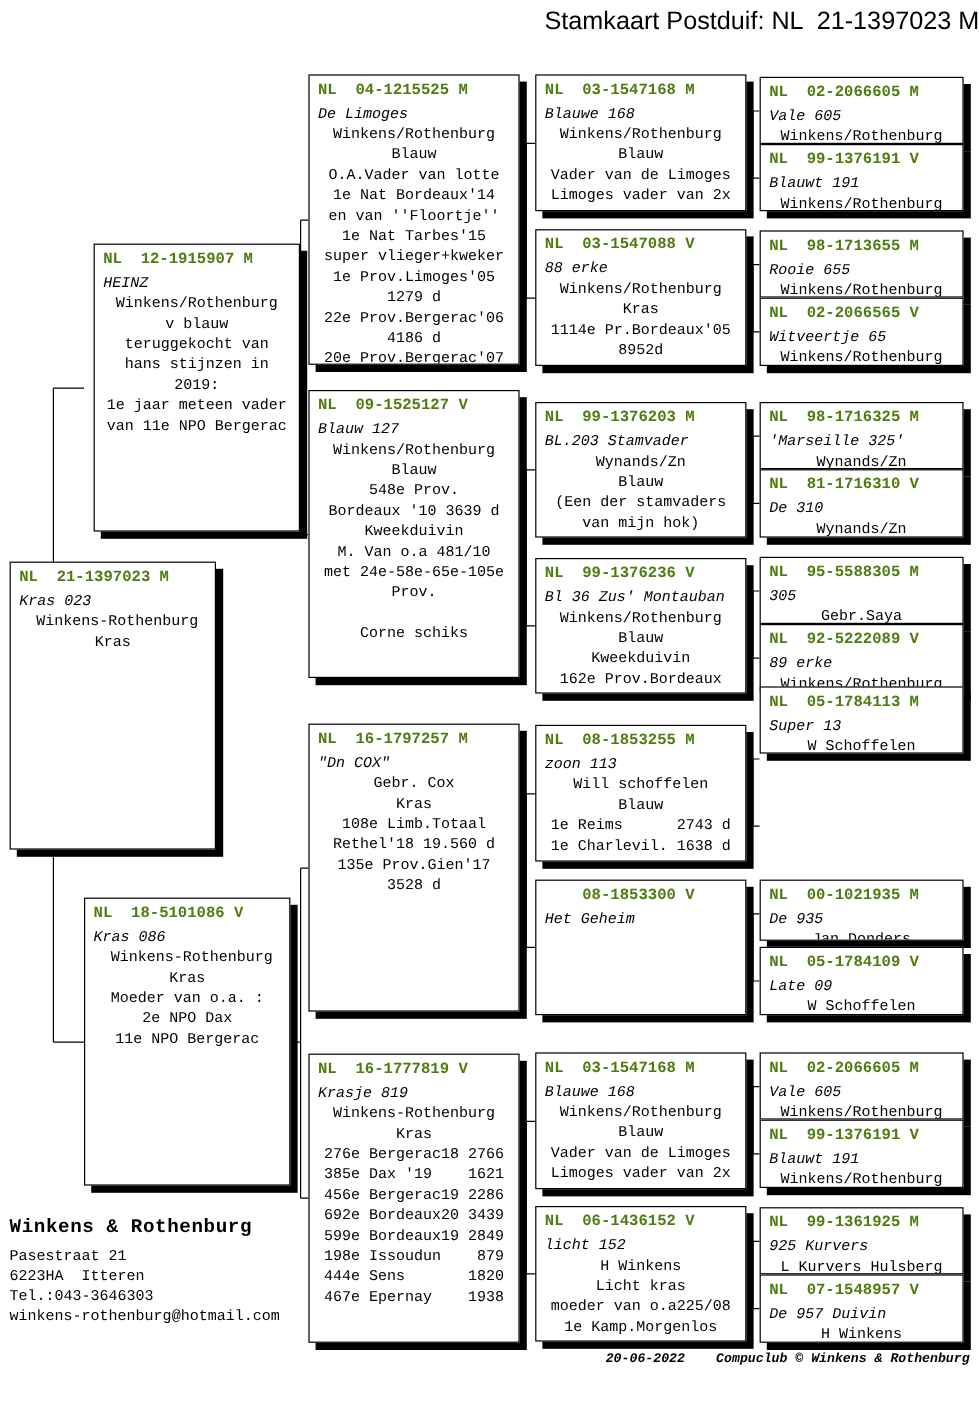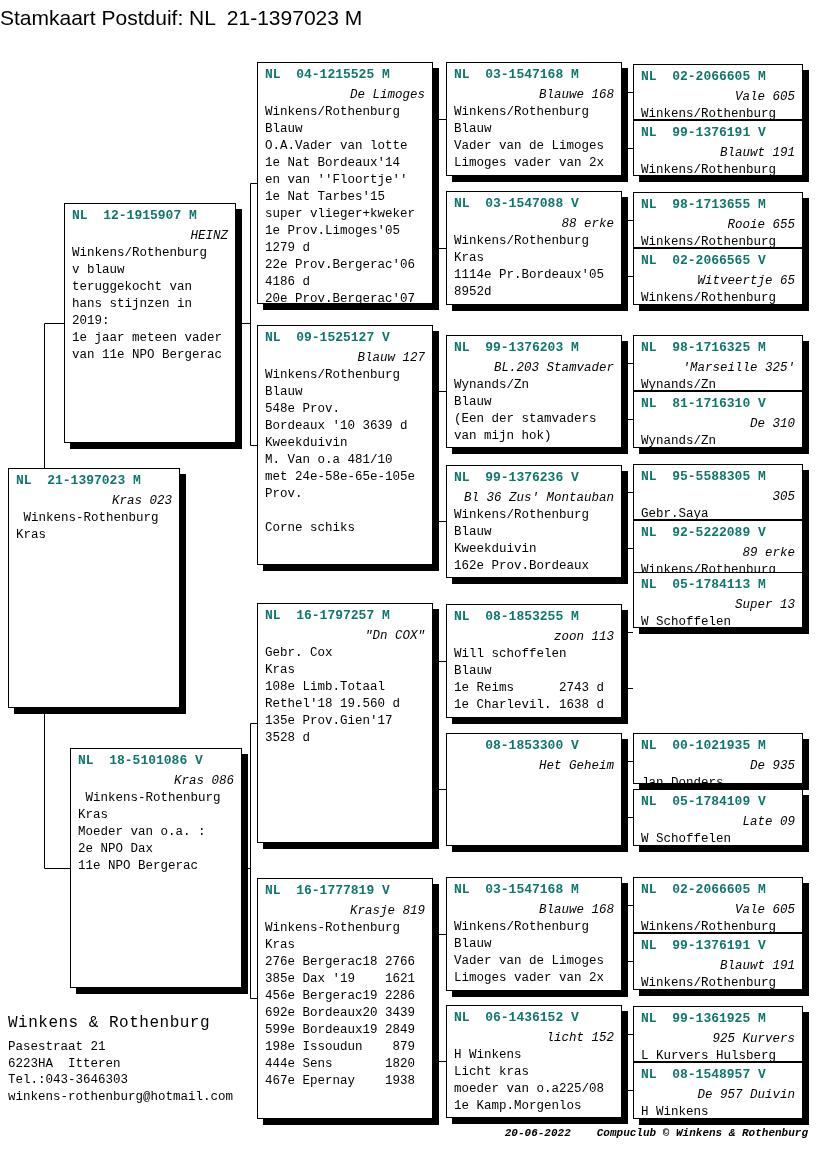--- a/index.html
+++ b/index.html
@@ -1,27 +1,27 @@
 <!DOCTYPE html>
 <html><head>
 <meta charset="utf-8">
 <style>
   html,body{margin:0;padding:0;background:#fff;}
   #page{position:relative;width:816px;height:1172px;background:#fff;overflow:hidden;
         font-family:"Liberation Mono",monospace;color:#000;}
-  #title{position:absolute;top:6px;left:0;width:816px;text-align:left;
+  #title{position:absolute;top:6px;left:0;width:816px;text-align:right;
          font-family:"Liberation Sans",sans-serif;font-size:21px;white-space:pre;}
   svg.conn{position:absolute;left:0;top:0;}
   .b{position:absolute;background:#fff;border:1px solid #000;box-shadow:6px 6px 0 #000;
      box-sizing:border-box;padding:3px 7px 0 7px;font-size:12.5px;line-height:17px;overflow:hidden;}
-  .h{font-weight:bold;color:#0f766e;white-space:pre;font-size:13px;margin-bottom:4px;}
-  .n{font-style:italic;white-space:pre;text-align:right;}
-  .t{white-space:pre;}
+  .h{font-weight:bold;color:#4d7c0f;white-space:pre;font-size:13px;margin-bottom:4px;}
+  .n{font-style:italic;white-space:pre;}
+  .t{white-space:pre;text-align:center;}
   #owner{position:absolute;left:8px;top:1014px;}
-  #owner .oname{font-weight:normal;font-size:16px;letter-spacing:.5px;margin-bottom:7px;white-space:pre;}
+  #owner .oname{font-weight:bold;font-size:16px;letter-spacing:.5px;margin-bottom:7px;white-space:pre;}
   #owner .oline{font-size:12.5px;line-height:16.5px;white-space:pre;}
   #credit{position:absolute;right:8px;top:1127px;font-size:11px;font-style:italic;font-weight:bold;white-space:pre;}
   #credit span{margin-left:26px;}
 </style>
 </head>
 <body>
 
 <div id="page">
 
   <div id="title">Stamkaart Postduif: NL  21-1397023 M</div>
@@ -38,21 +38,21 @@
       M622,119.5 H627.5 M627.5,92.5 V148.5 M627.5,92.5 H633 M627.5,148.5 H633
       M622,248.5 H627.5 M627.5,220.5 V276.5 M627.5,220.5 H633 M627.5,276.5 H633
       M622,391.5 H627.5 M627.5,363.5 V419.5 M627.5,363.5 H633 M627.5,419.5 H633
       M622,521.5 H627.5 M627.5,492.5 V548.5 M627.5,492.5 H633 M627.5,548.5 H633
       M622,661.5 H627.5 M627.5,632.5 V688.5 M627.5,632.5 H633 M627.5,688.5 H633
       M622,789.5 H627.5 M627.5,761.5 V817.5 M627.5,761.5 H633 M627.5,817.5 H633
       M622,934.5 H627.5 M627.5,905.5 V961.5 M627.5,905.5 H633 M627.5,961.5 H633
       M622,1061.5 H627.5 M627.5,1034.5 V1090.5 M627.5,1034.5 H633 M627.5,1090.5 H633"></path>
   </svg>
 
-  <div class="b" style="left:64px;top:203px;width:172px;height:240px">
+  <div class="b" style="left:78px;top:203px;width:172px;height:240px">
     <div class="h">NL  12-1915907 M</div>
     <div class="n">HEINZ</div>
     <div class="t">Winkens/Rothenburg
 v blauw
 teruggekocht van
 hans stijnzen in
 2019:
 1e jaar meteen vader
 van 11e NPO Bergerac</div>
   </div>
@@ -252,21 +252,21 @@
     <div class="h">NL  99-1376191 V</div>
     <div class="n">Blauwt 191</div>
     <div class="t">Winkens/Rothenburg</div>
   </div>
   <div class="b" style="left:633px;top:1006px;width:170px;height:56px">
     <div class="h">NL  99-1361925 M</div>
     <div class="n">925 Kurvers</div>
     <div class="t">L Kurvers Hulsberg</div>
   </div>
   <div class="b" style="left:633px;top:1062px;width:170px;height:57px">
-    <div class="h">NL  08-1548957 V</div>
+    <div class="h">NL  07-1548957 V</div>
     <div class="n">De 957 Duivin</div>
     <div class="t">H Winkens</div>
   </div>
 
   <div id="owner">
     <div class="oname">Winkens &amp; Rothenburg</div>
     <div class="oline">Pasestraat 21</div>
     <div class="oline">6223HA  Itteren</div>
     <div class="oline">Tel.:043-3646303</div>
     <div class="oline">winkens-rothenburg@hotmail.com</div>

